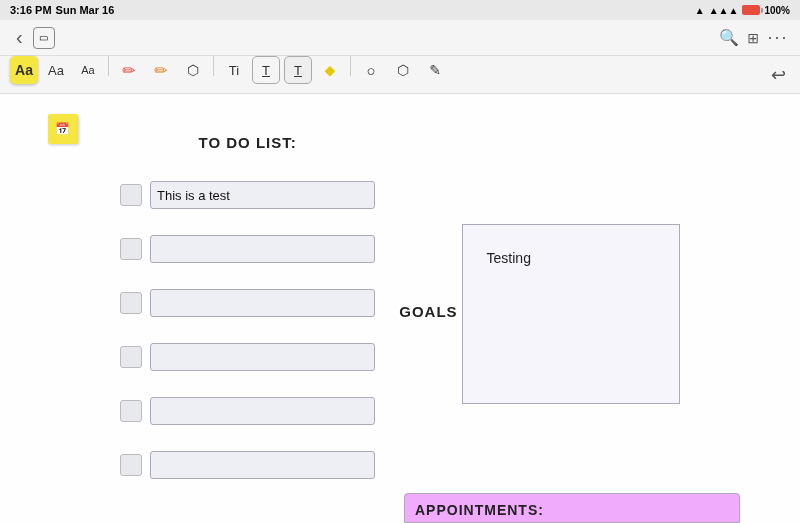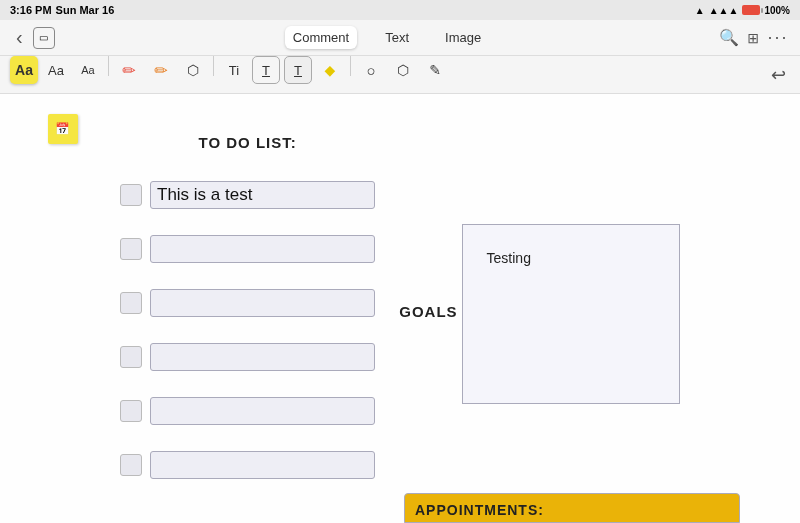--- a/index.html
+++ b/index.html
@@ -193,21 +193,21 @@
       border-radius: 3px;
       flex-shrink: 0;
     }
     .todo-input {
       flex: 1;
       height: 28px;
       border: 1px solid #aab;
       border-radius: 3px;
       background: #eeeef5;
       padding: 2px 6px;
-      font-size: 17px;
+      font-size: 13px;
       color: #222;
       text-align: center;
     }
     .todo-input.filled {
       background: #eeeef5;
       color: #111;
     }
 
     
     .goals-section {
@@ -229,21 +229,21 @@
       font-size: 14px;
       color: #222;
     }
 
     
     .appt-section {
       position: absolute;
       bottom: 0;
       right: 60px;
       width: 42%;
-      background: #eab308;
+      background: #f0abfc;
       border: 1.5px solid #aab;
       border-radius: 4px 4px 0 0;
       padding: 8px 10px 4px;
     }
     .appt-title {
       font-size: 14px;
       font-weight: 700;
       letter-spacing: 1px;
       color: #222;
     }
@@ -281,25 +281,20 @@
     <span>100%</span>
   </div>
 </div>
 
 <div id="nav-bar">
   <div class="nav-left">
     <span class="back-btn">‹</span>
     <div class="square-btn">
       <span style="font-size:10px;">▭</span>
     </div>
-  </div>
-  <div class="nav-center">
-    <span class="nav-tab active">Comment</span>
-    <span class="nav-tab">Text</span>
-    <span class="nav-tab">Image</span>
   </div>
   <div class="nav-right">
     <span class="nav-icon">🔍</span>
     <span class="nav-icon" style="font-size:14px;">⊞</span>
     <span class="nav-icon" style="font-size:18px; letter-spacing:1px;">···</span>
   </div>
 </div>
 
 <div id="toolbar">
   <button class="tool-btn yellow-bg active-tool" style="font-weight:700; font-size:14px;">Aa</button>

